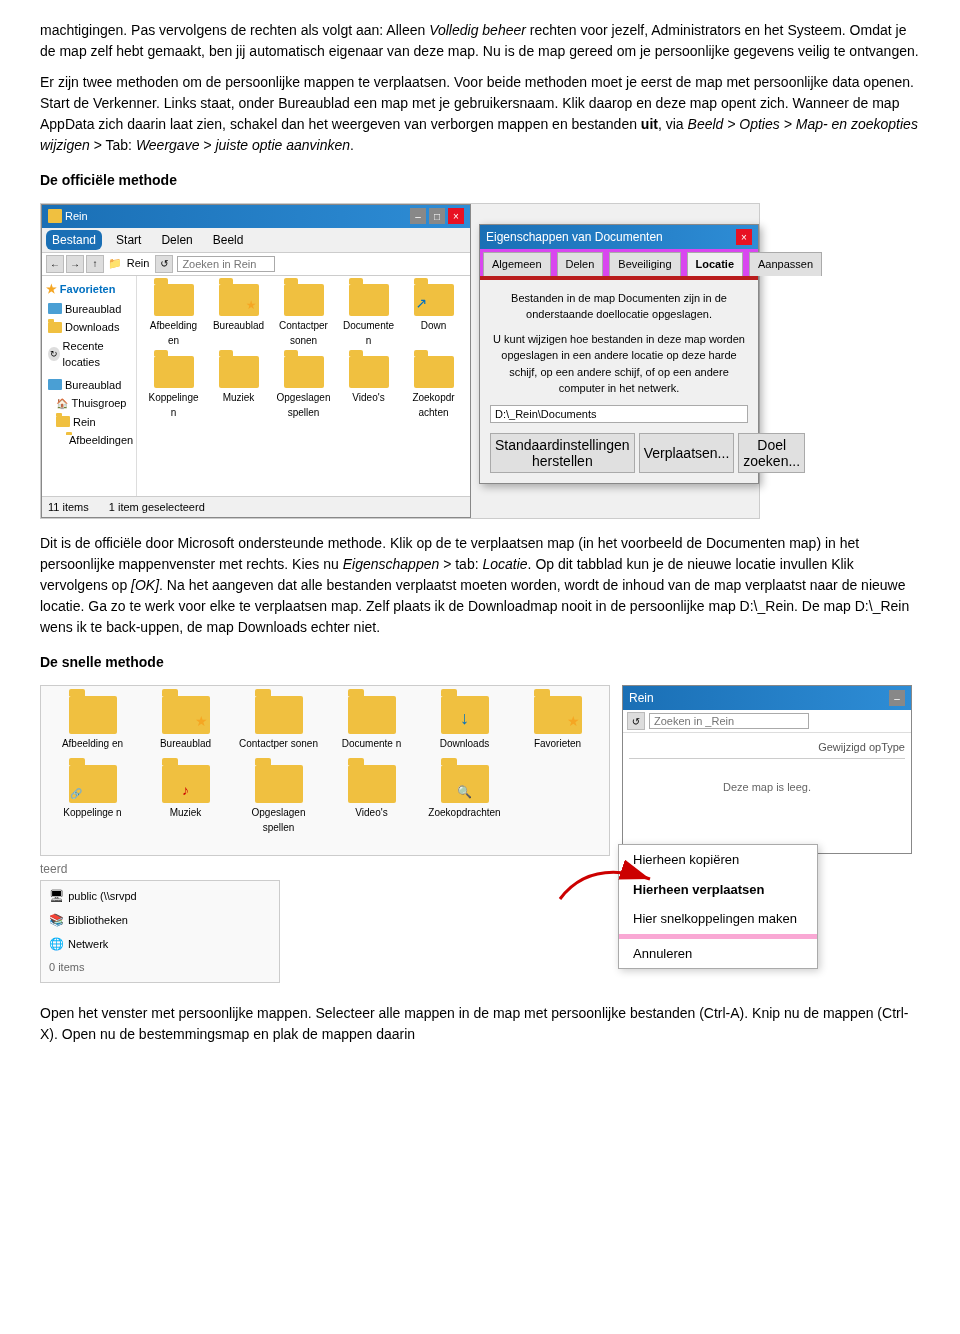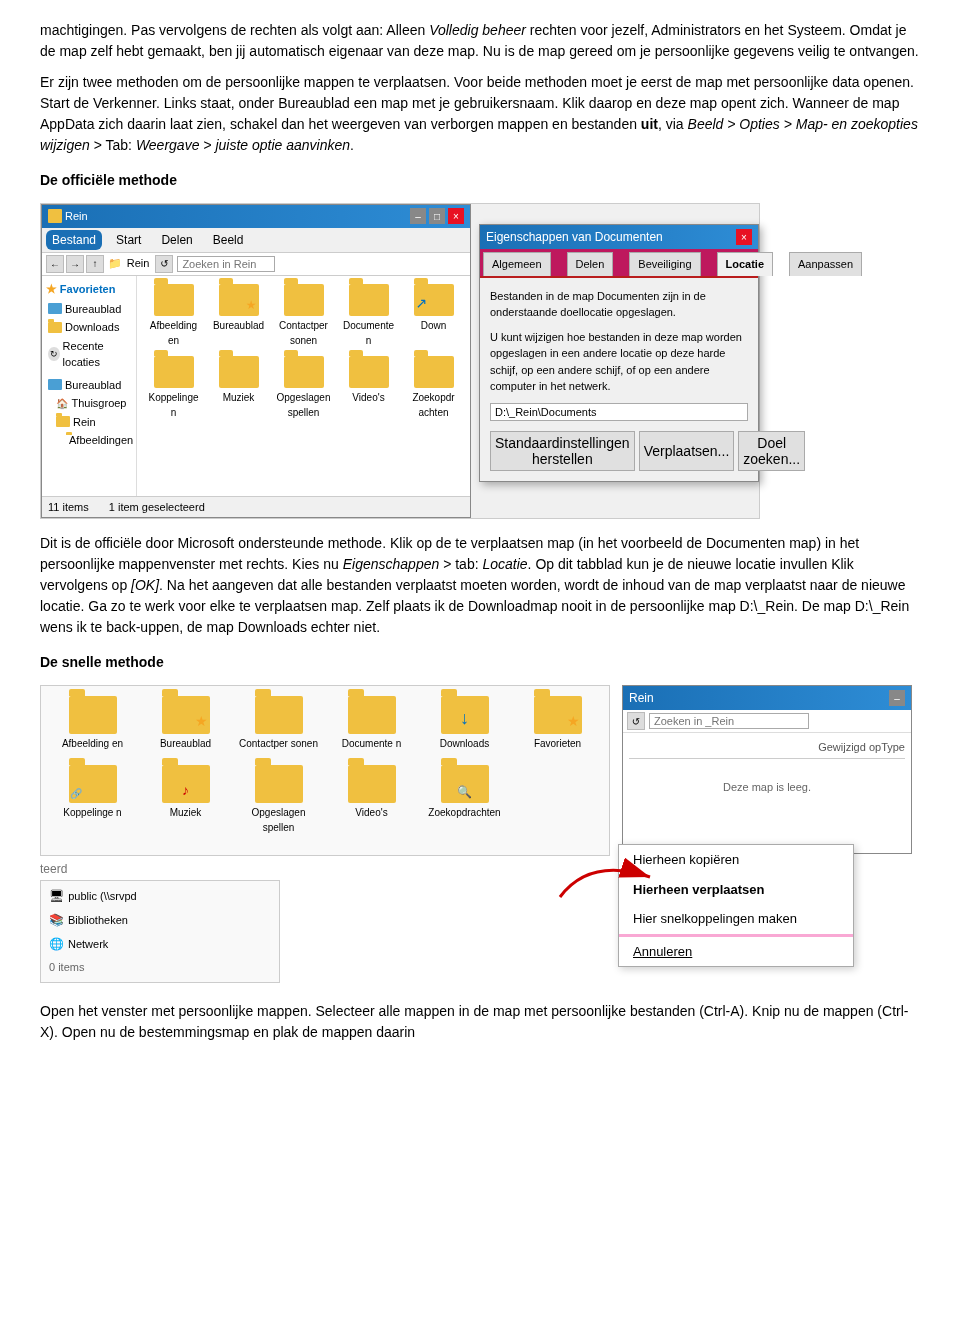--- a/index.html
+++ b/index.html
@@ -223,43 +223,44 @@
       background: linear-gradient(to right, #1a6fb5, #2e8dd6);
       color: #fff;
       display: flex;
       align-items: center;
       justify-content: space-between;
       padding: 3px 6px;
       font-size: 12px;
     }
     .props-tabs {
       display: flex;
-      border-bottom: 2px solid #b91c1c;
-      background: #be185d;
+      border-bottom: 4px solid #b91c1c;
+      background: #d946ef;
       padding: 3px 3px 0;
-      gap: 16px;
+      gap: 6px;
     }
     .props-tab {
       padding: 3px 8px;
       cursor: pointer;
       background: #e0e0e0;
       border: 1px solid #aaa;
       border-bottom: none;
       font-size: 11px;
     }
     .props-tab.active {
       background: #f0f0f0;
       font-weight: bold;
     }
     .props-body {
       padding: 10px;
     }
     .props-body p {
       font-size: 11px;
       margin-bottom: 8px;
+      text-align: center;
     }
     .props-path-input {
       width: 100%;
       border: 1px solid #aaa;
       padding: 2px 4px;
       font-size: 11px;
       background: #fff;
       margin-bottom: 10px;
     }
     .props-buttons {
@@ -415,29 +416,29 @@
     }
 
     
     .context-menu {
       position: absolute;
       right: 0;
       bottom: 20px;
       background: #fff;
       border: 1px solid #aaa;
       box-shadow: 2px 2px 8px rgba(0,0,0,0.2);
-      width: 236px;
+      width: 200px;
       z-index: 20;
     }
     .context-item {
       padding: 5px 14px;
       font-size: 13px;
       cursor: pointer;
     }
-    .context-item.separator { border-top: 3px solid #f9a8d4; text-decoration: underline; }
+    .context-item.separator { border-top: 5px solid #f9a8d4; }
     .context-item.highlighted {
       font-weight: bold;
       color: #000;
     }
 
     
     .red-arrow {
       position: absolute;
       bottom: 80px;
       left: 510px;

